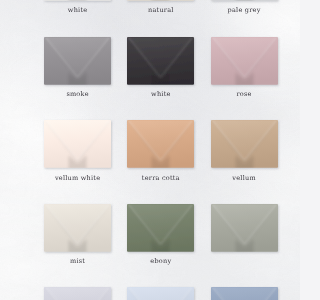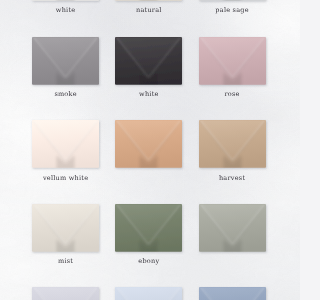--- a/index.html
+++ b/index.html
@@ -3,21 +3,21 @@
 <meta charset="utf-8">
 <title>Envelope Colour Swatches</title>
 <style>
   html,body{margin:0;padding:0;}
   body{
     width:300px;height:300px;overflow:hidden;position:relative;
     background:#f4f4f6;
     font-family:"DejaVu Serif", serif;
   }
   #bg{position:absolute;inset:0;z-index:0;}
-  #grid{position:absolute;left:0;top:0;width:300px;height:239px;z-index:2;}
+  #grid{position:absolute;left:12px;top:0;width:300px;height:239px;z-index:2;}
   .cell{position:absolute;}
   .label{position:absolute;width:140px;text-align:center;font-size:6.5px;
          color:#35333a;letter-spacing:.25px;line-height:8px;white-space:nowrap;
          transform:translateZ(0);}
   svg.env{display:block;overflow:visible;}
 </style>
 </head>
 <body>
 
 <div id="bg">
@@ -213,21 +213,21 @@
           <g clip-path="url(#clip2)">
             <path d="M24.5 35.2 L33.5 43.400000000000006 L42.5 35.2 L42.5 50.2 L24.5 50.2 Z" fill="#000" opacity="0.098" filter="url(#blur2)"></path>
           </g>
           <g filter="url(#soft2)">
             <path d="M0.3 0.3 L32.2 40.1 Q33.5 41.800000000000004 34.8 40.1 L66.7 0.3" fill="none" stroke="url(#cr2)" stroke-width="1.4" stroke-linejoin="round"></path>
             <path d="M1.6 0.6 L32.2 39 Q33.5 40.7 34.8 39 L65.4 0.6" fill="none" stroke="#ffffff" stroke-opacity="0.212" stroke-width="1.5" stroke-linejoin="round"></path>
           </g>
         </g>
       </svg>
     </div>
-    <div class="label" style="left: 162.1px; top: 6.4px;">pale sage</div>
+    <div class="label" style="left: 162.1px; top: 6.4px;">pale grey</div>
     <div class="cell" style="left: 32.1px; top: 36.6px; width: 67px; height: 47.8px;">
       <svg class="env" width="67" height="47.8" viewBox="0 0 67 47.8">
         <defs>
           <linearGradient id="bd3" x1="0.15" y1="0" x2="0.30" y2="1">
             <stop offset="0" stop-color="#9e9b9f"></stop>
             <stop offset="0.45" stop-color="#949195"></stop>
             <stop offset="1" stop-color="#89868a"></stop>
           </linearGradient>
           <linearGradient id="fg3" x1="0.35" y1="0" x2="0.5" y2="1">
             <stop offset="0" stop-color="#ffffff" stop-opacity="0.062"></stop>
@@ -458,20 +458,21 @@
           <g clip-path="url(#clip7)">
             <path d="M24.5 35.2 L33.5 43.400000000000006 L42.5 35.2 L42.5 50.2 L24.5 50.2 Z" fill="#000" opacity="0.089" filter="url(#blur7)"></path>
           </g>
           <g filter="url(#soft7)">
             <path d="M0.3 0.3 L32.2 40.1 Q33.5 41.800000000000004 34.8 40.1 L66.7 0.3" fill="none" stroke="url(#cr7)" stroke-width="1.4" stroke-linejoin="round"></path>
             <path d="M1.6 0.6 L32.2 39 Q33.5 40.7 34.8 39 L65.4 0.6" fill="none" stroke="#ffffff" stroke-opacity="0.186" stroke-width="1.5" stroke-linejoin="round"></path>
           </g>
         </g>
       </svg>
     </div>
+    <div class="label" style="left: 78.85px; top: 173.6px;">terra cotta</div>
     <div class="cell" style="left: 198.6px; top: 120.2px; width: 67px; height: 47.8px;">
       <svg class="env" width="67" height="47.8" viewBox="0 0 67 47.8">
         <defs>
           <linearGradient id="bd8" x1="0.15" y1="0" x2="0.30" y2="1">
             <stop offset="0" stop-color="#d0b498"></stop>
             <stop offset="0.45" stop-color="#c6aa8e"></stop>
             <stop offset="1" stop-color="#bb9f83"></stop>
           </linearGradient>
           <linearGradient id="fg8" x1="0.35" y1="0" x2="0.5" y2="1">
             <stop offset="0" stop-color="#ffffff" stop-opacity="0.067"></stop>
@@ -506,21 +507,21 @@
           <g clip-path="url(#clip8)">
             <path d="M24.5 35.2 L33.5 43.400000000000006 L42.5 35.2 L42.5 50.2 L24.5 50.2 Z" fill="#000" opacity="0.088" filter="url(#blur8)"></path>
           </g>
           <g filter="url(#soft8)">
             <path d="M0.3 0.3 L32.2 40.1 Q33.5 41.800000000000004 34.8 40.1 L66.7 0.3" fill="none" stroke="url(#cr8)" stroke-width="1.4" stroke-linejoin="round"></path>
             <path d="M1.6 0.6 L32.2 39 Q33.5 40.7 34.8 39 L65.4 0.6" fill="none" stroke="#ffffff" stroke-opacity="0.183" stroke-width="1.5" stroke-linejoin="round"></path>
           </g>
         </g>
       </svg>
     </div>
-    <div class="label" style="left: 162.1px; top: 173.6px;">harvest</div>
+    <div class="label" style="left: 162.1px; top: 173.6px;">vellum</div>
     <div class="cell" style="left: 32.1px; top: 203.8px; width: 67px; height: 47.8px;">
       <svg class="env" width="67" height="47.8" viewBox="0 0 67 47.8">
         <defs>
           <linearGradient id="bd9" x1="0.15" y1="0" x2="0.30" y2="1">
             <stop offset="0" stop-color="#eee8df"></stop>
             <stop offset="0.45" stop-color="#e4ded5"></stop>
             <stop offset="1" stop-color="#d9d3ca"></stop>
           </linearGradient>
           <linearGradient id="fg9" x1="0.35" y1="0" x2="0.5" y2="1">
             <stop offset="0" stop-color="#ffffff" stop-opacity="0.078"></stop>

